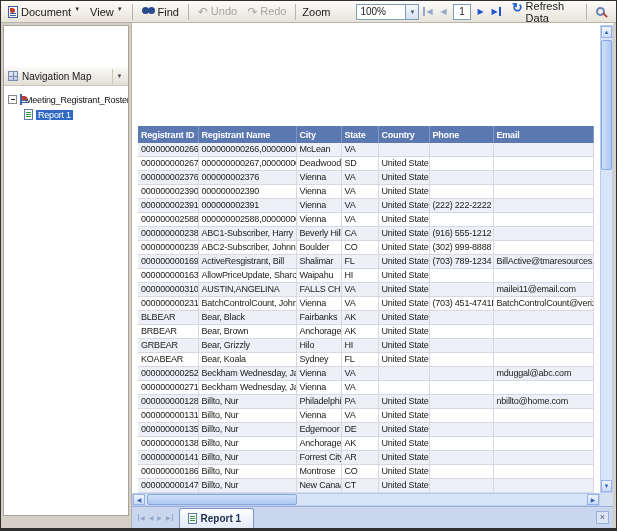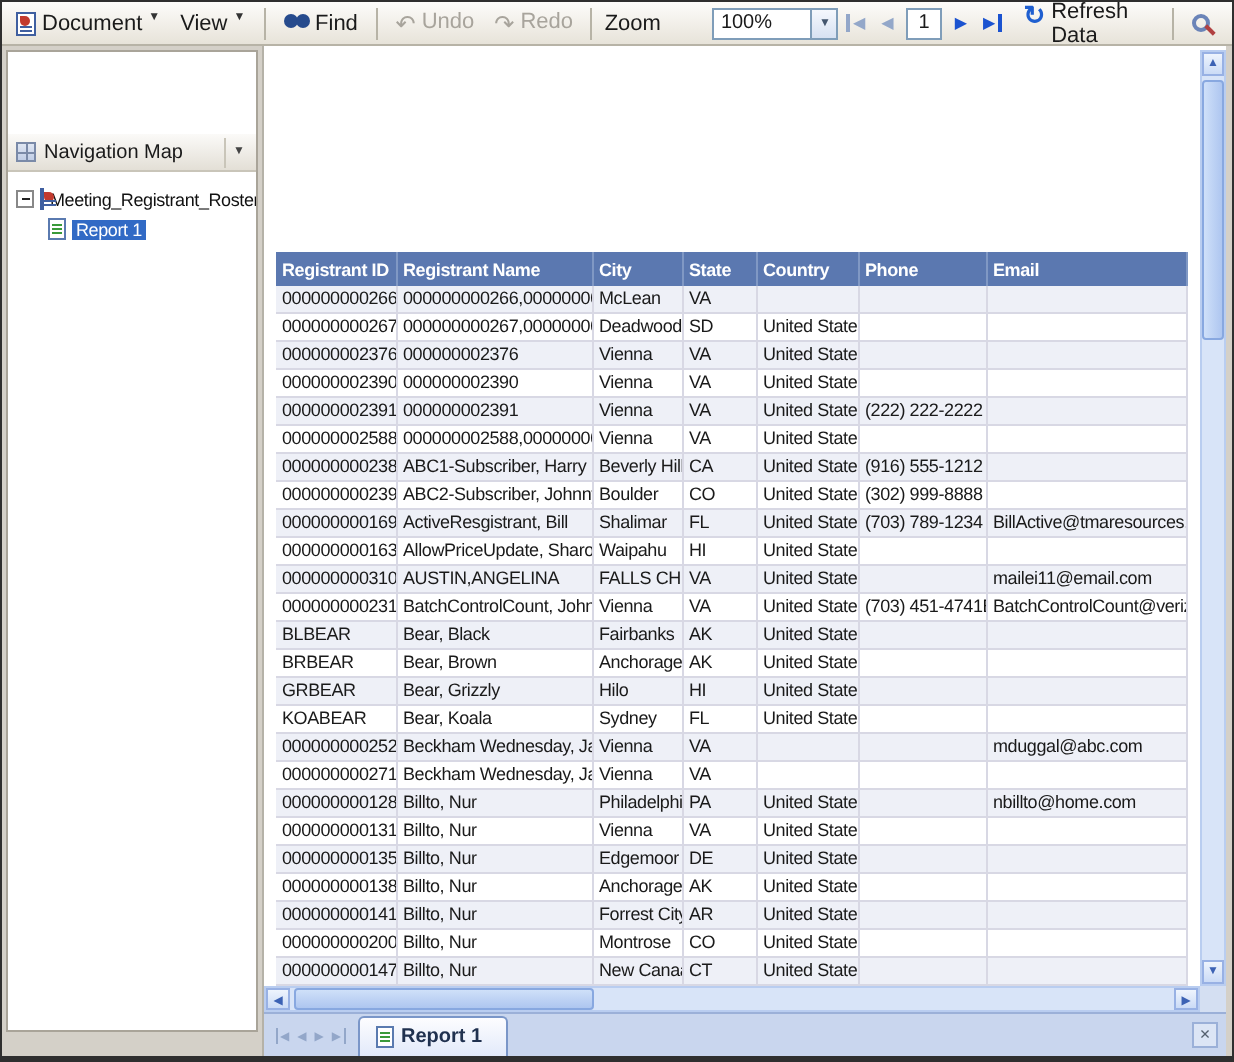--- a/index.html
+++ b/index.html
@@ -405,21 +405,21 @@
               <tr>
               <td>000000000141</td>
               <td>Billto, Nur</td>
               <td>Forrest City</td>
               <td>AR</td>
               <td>United States</td>
               <td></td>
               <td></td>
             </tr>
               <tr>
-              <td>000000000200</td>
+              <td>000000000186</td>
               <td>Billto, Nur</td>
               <td>Montrose</td>
               <td>CO</td>
               <td>United States</td>
               <td></td>
               <td></td>
             </tr>
               <tr>
               <td>000000000147</td>
               <td>Billto, Nur</td>

